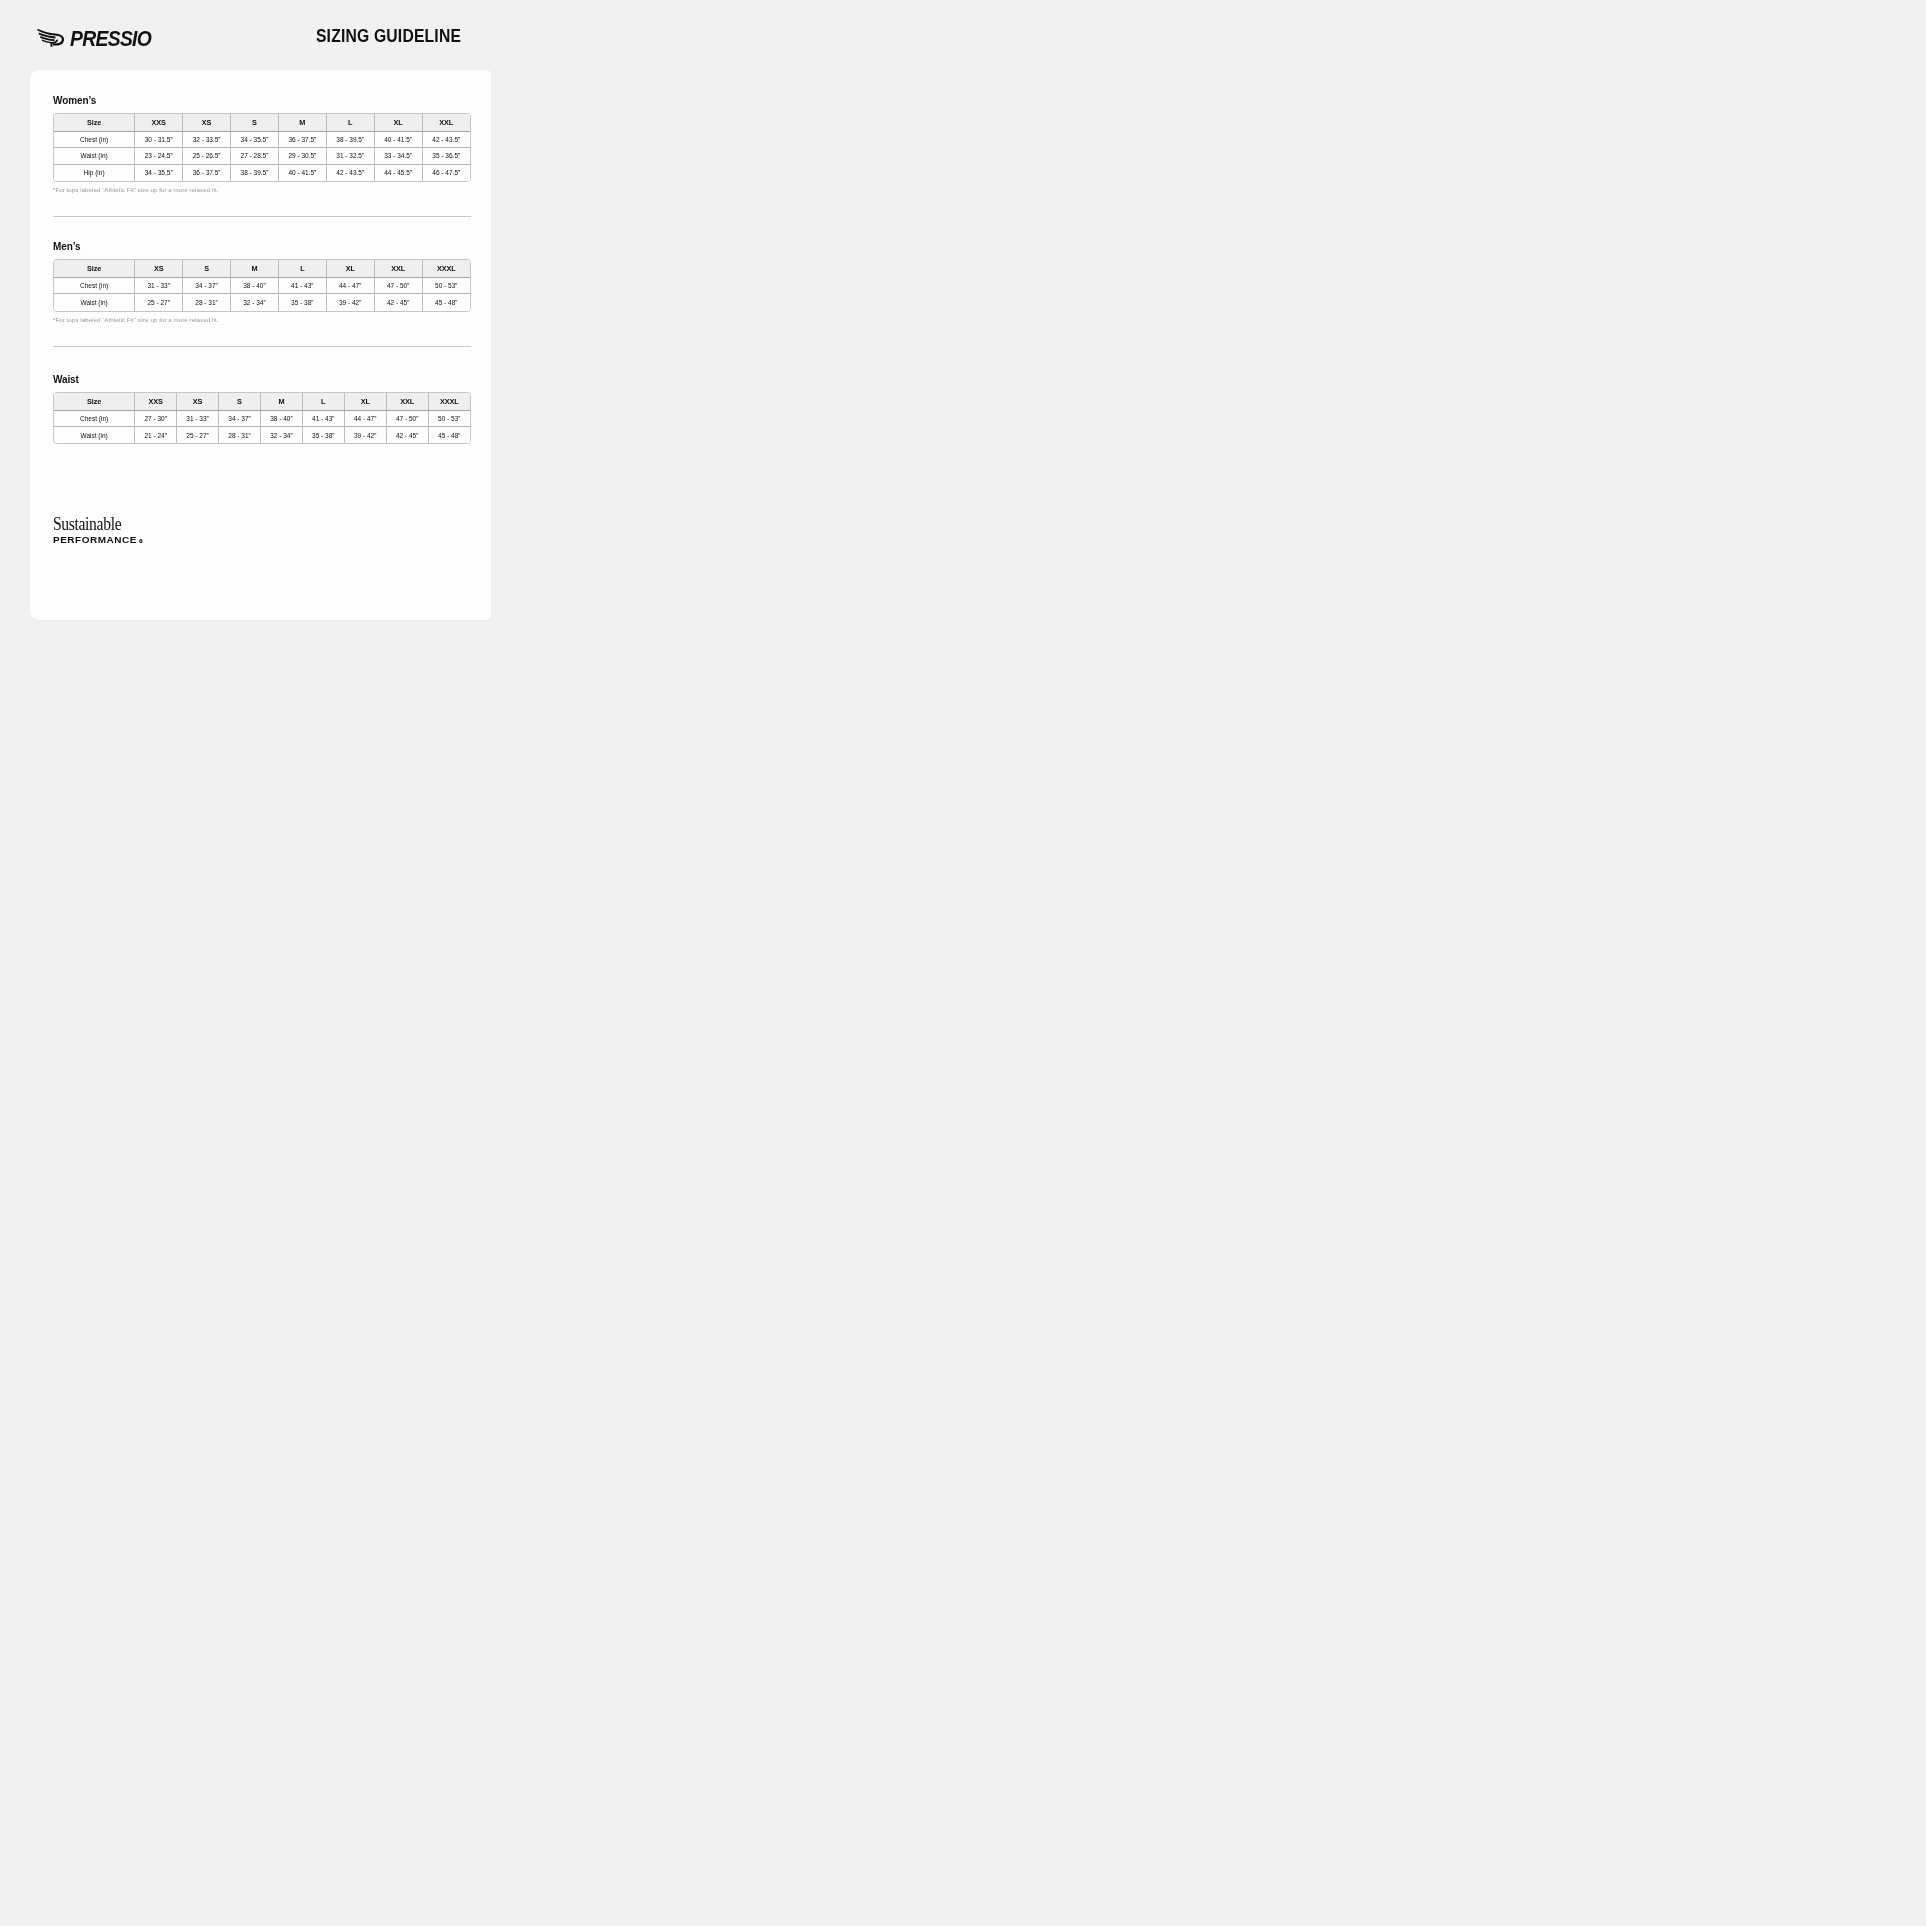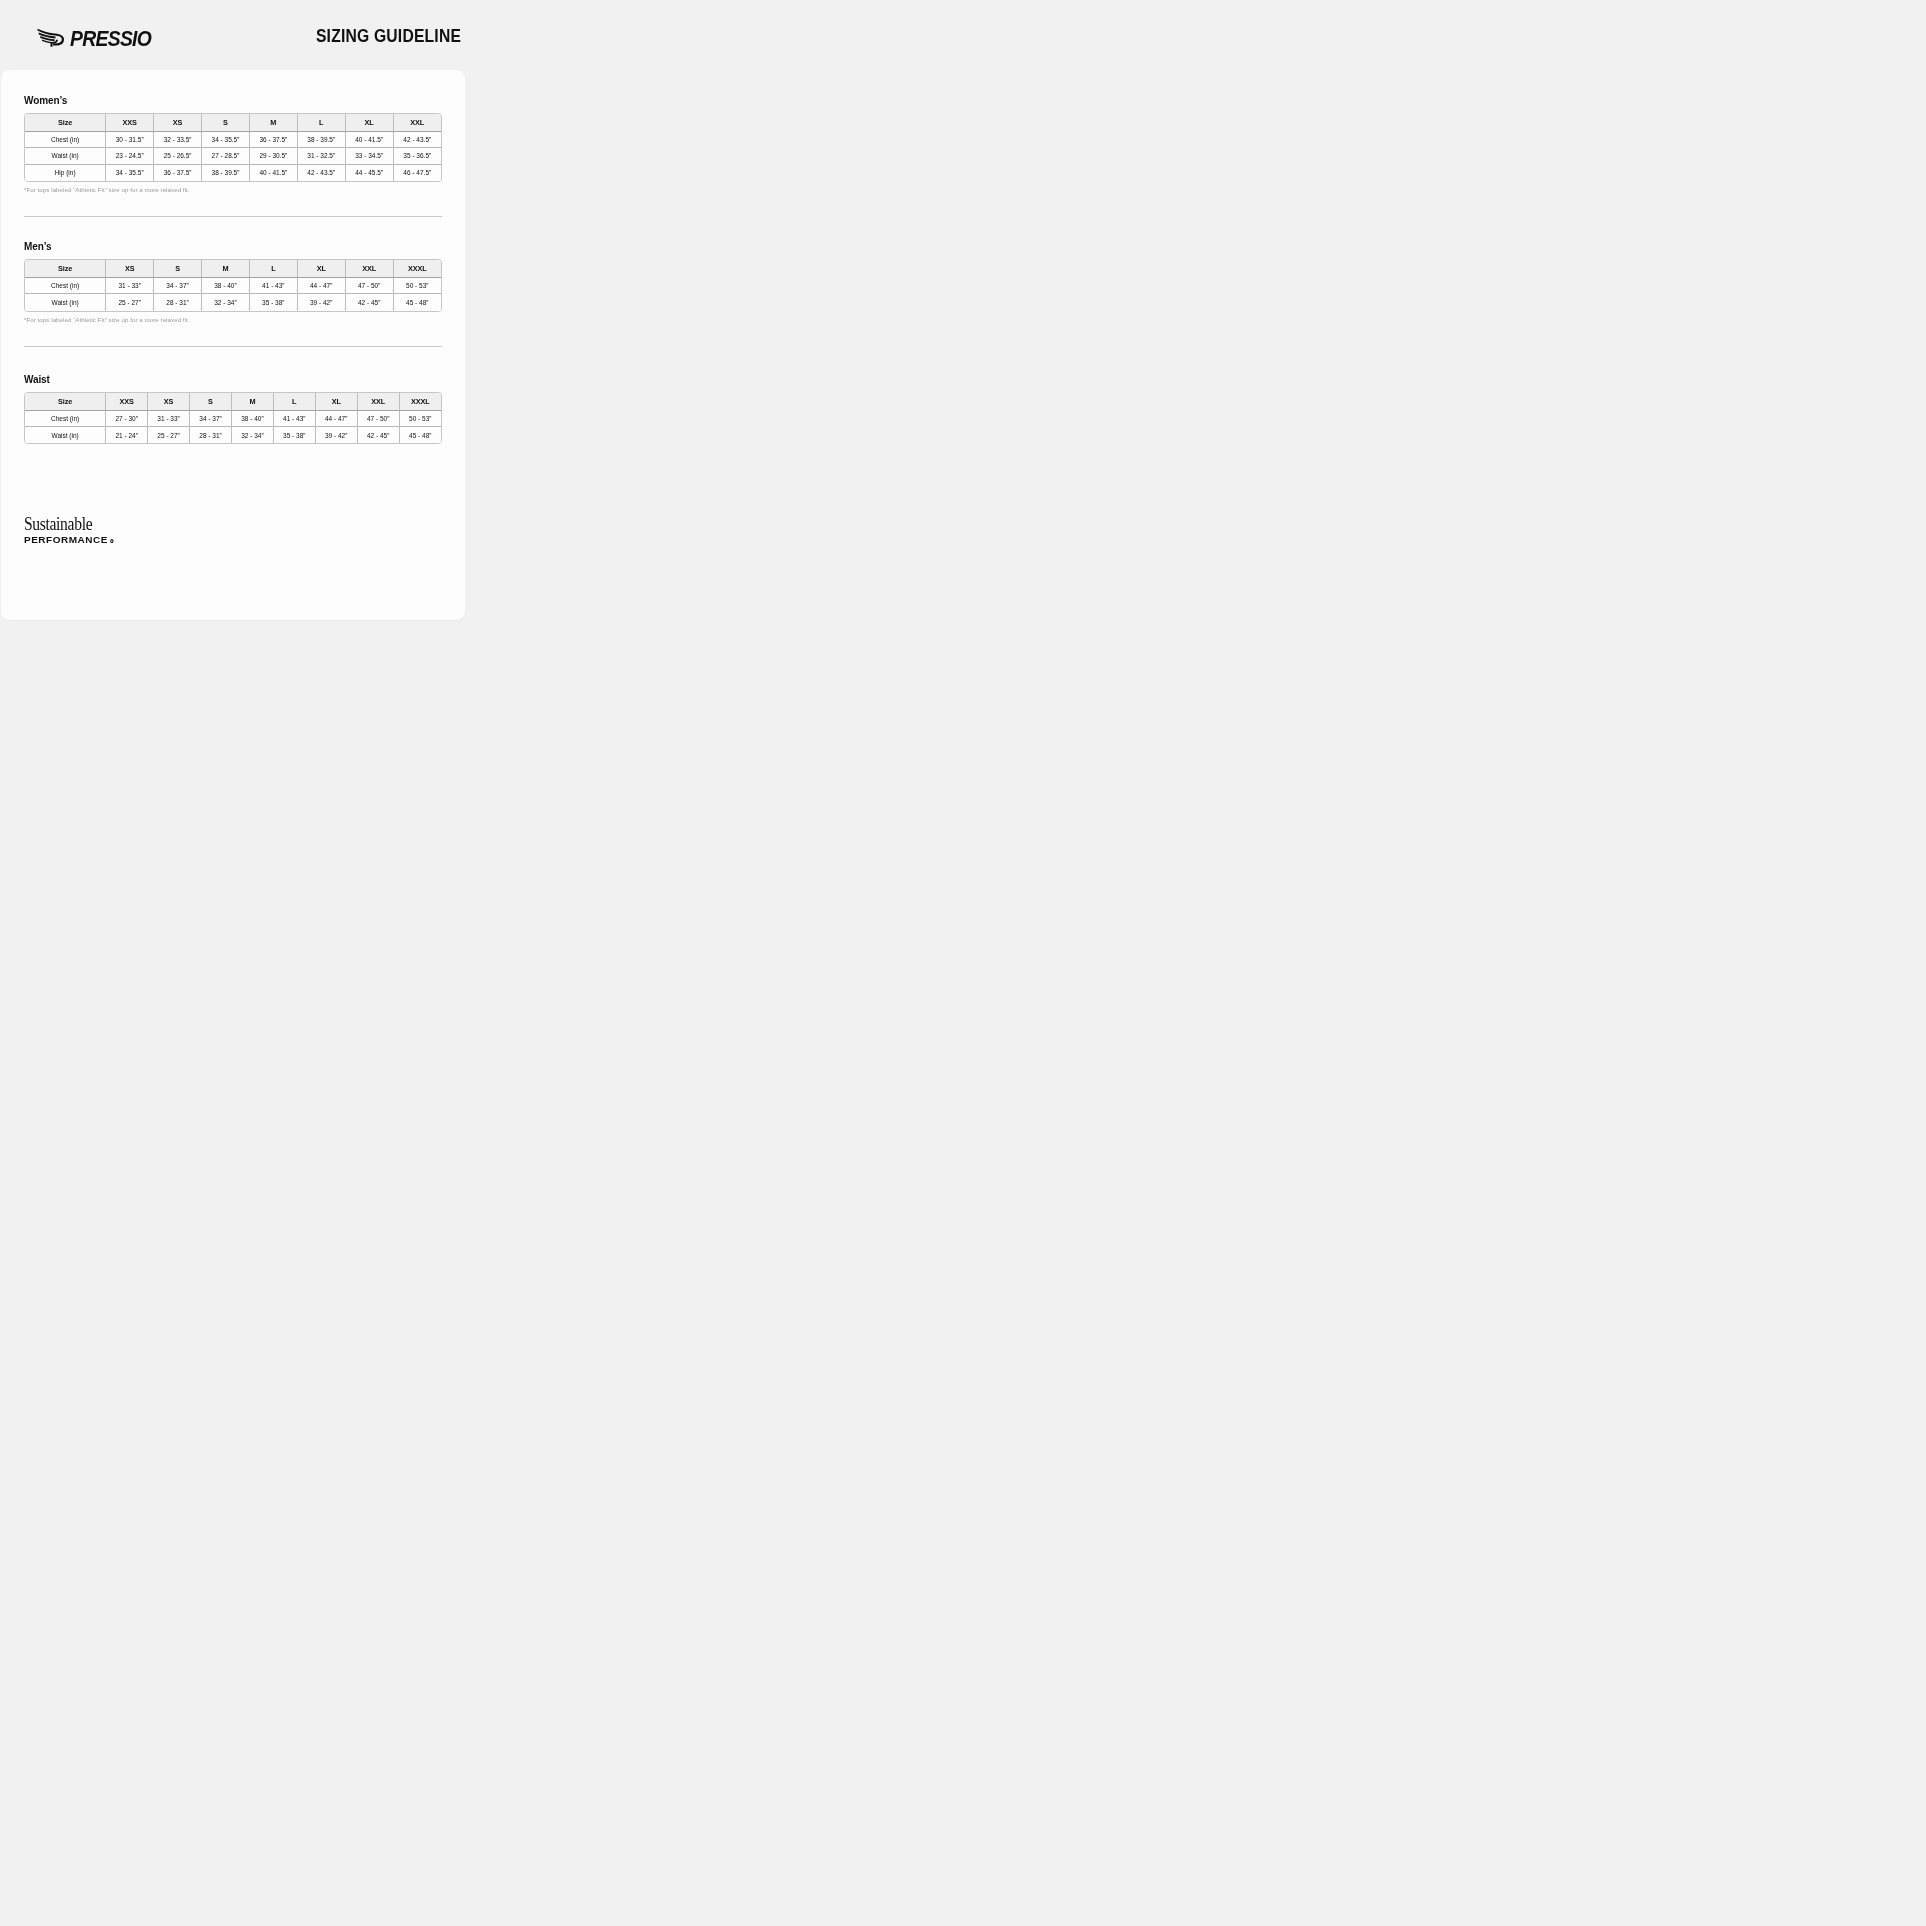--- a/index.html
+++ b/index.html
@@ -28,21 +28,21 @@
     white-space:nowrap; padding-top:0.8px;
   }
   .page-title{
     font-size:16px; font-weight:700; letter-spacing:0.2px;
     transform:scale(0.98,1.1); transform-origin:right center;
     white-space:nowrap; margin-top:3.1px;
   }
 
   
   .card{
-    position:absolute; left:1px; top:70px;
+    position:absolute; left:30px; top:70px;
     width:464px; height:550px;
     background:#fdfdfe; border-radius:8.5px;
     padding:25px 23px 0 23px;
     box-shadow:0 0.4px 1.5px rgba(0,0,0,0.03);
   }
 
   .section-title{
     font-size:10px; font-weight:700; letter-spacing:-0.1px;
     margin-bottom:7px;
   }

